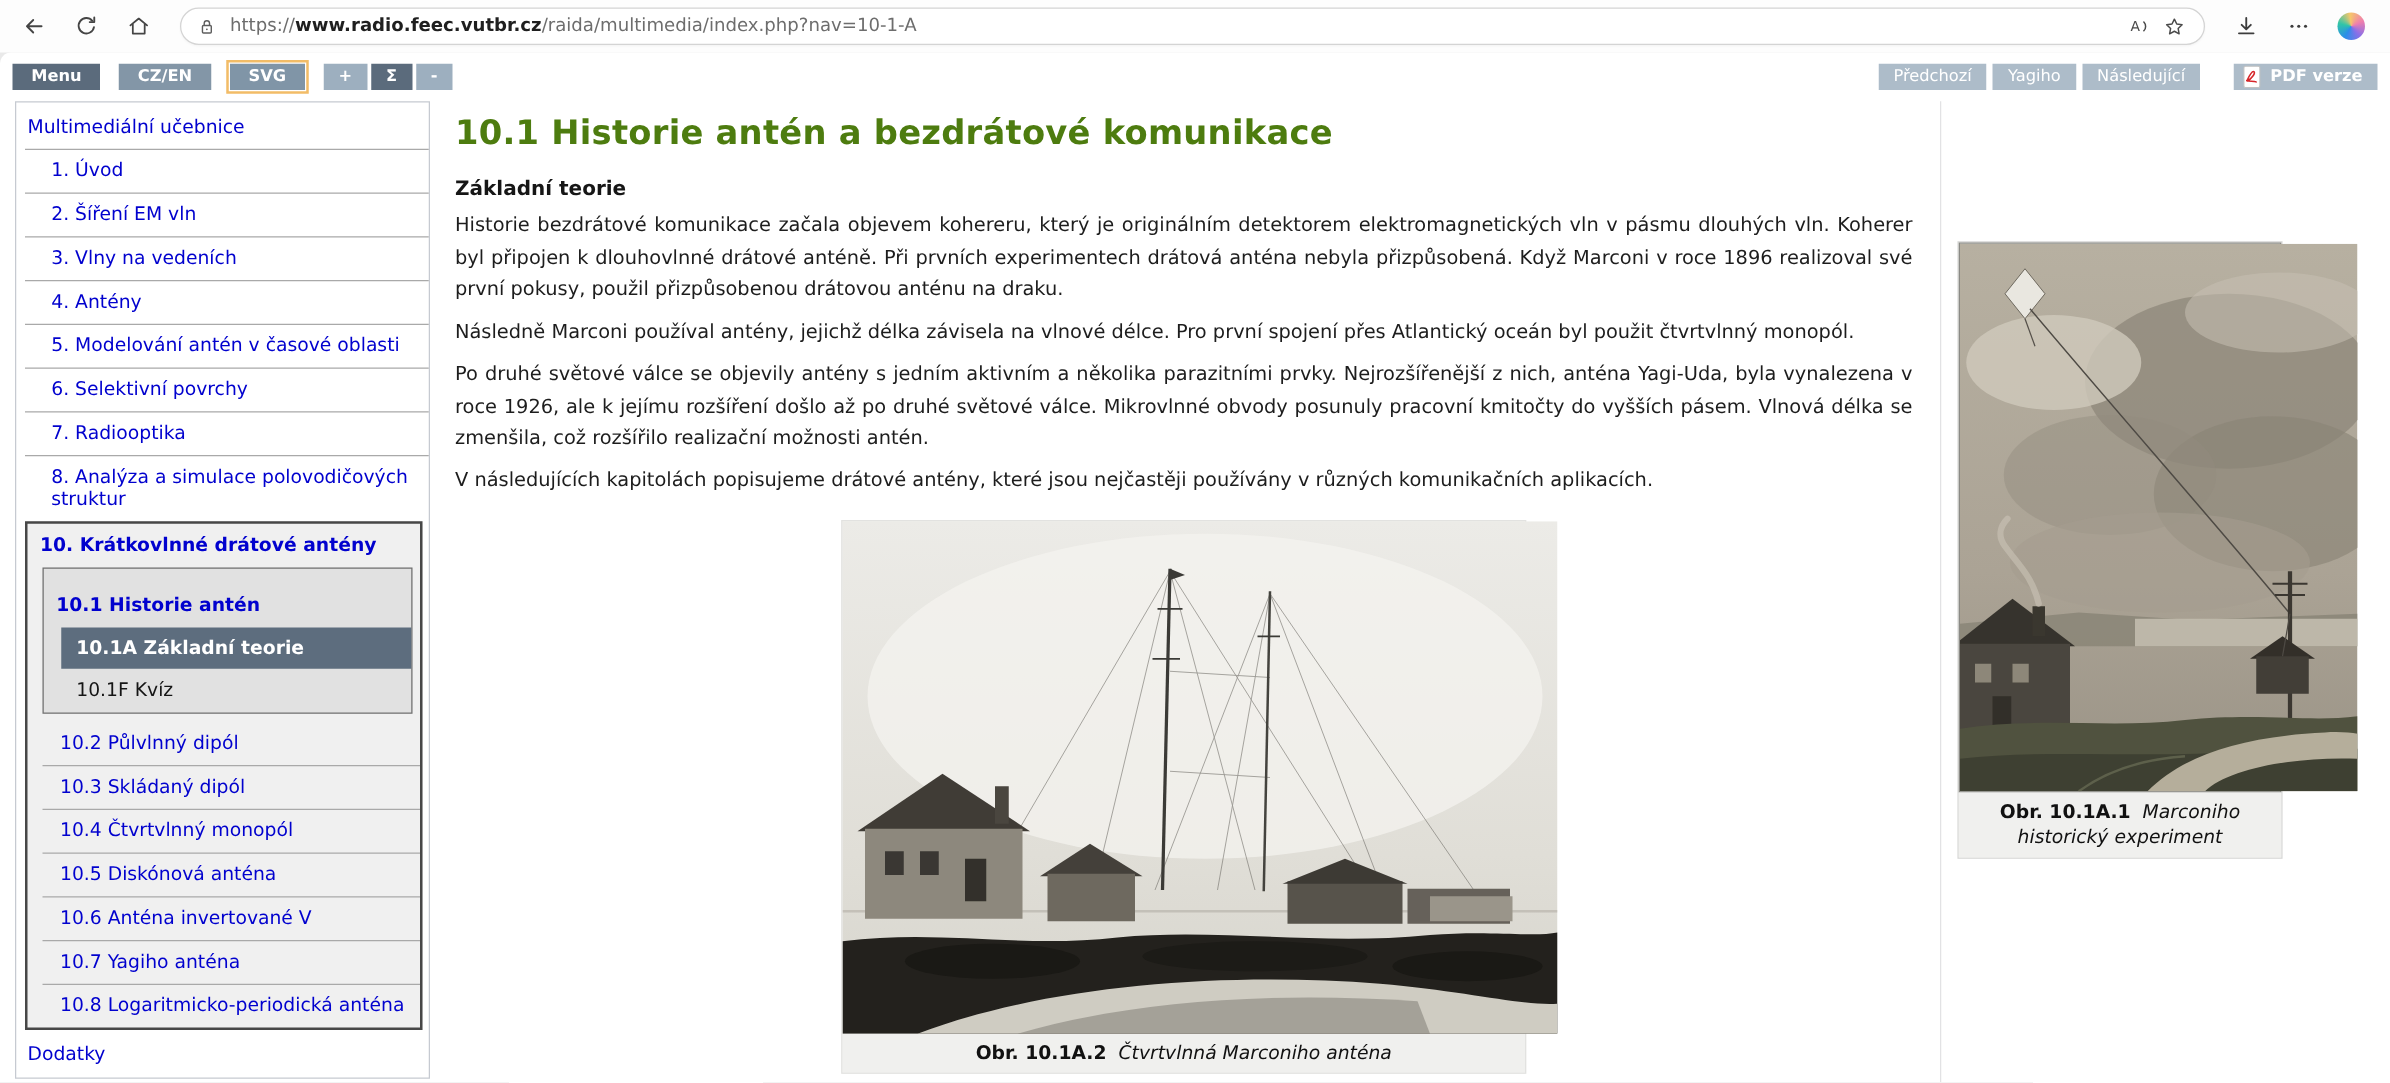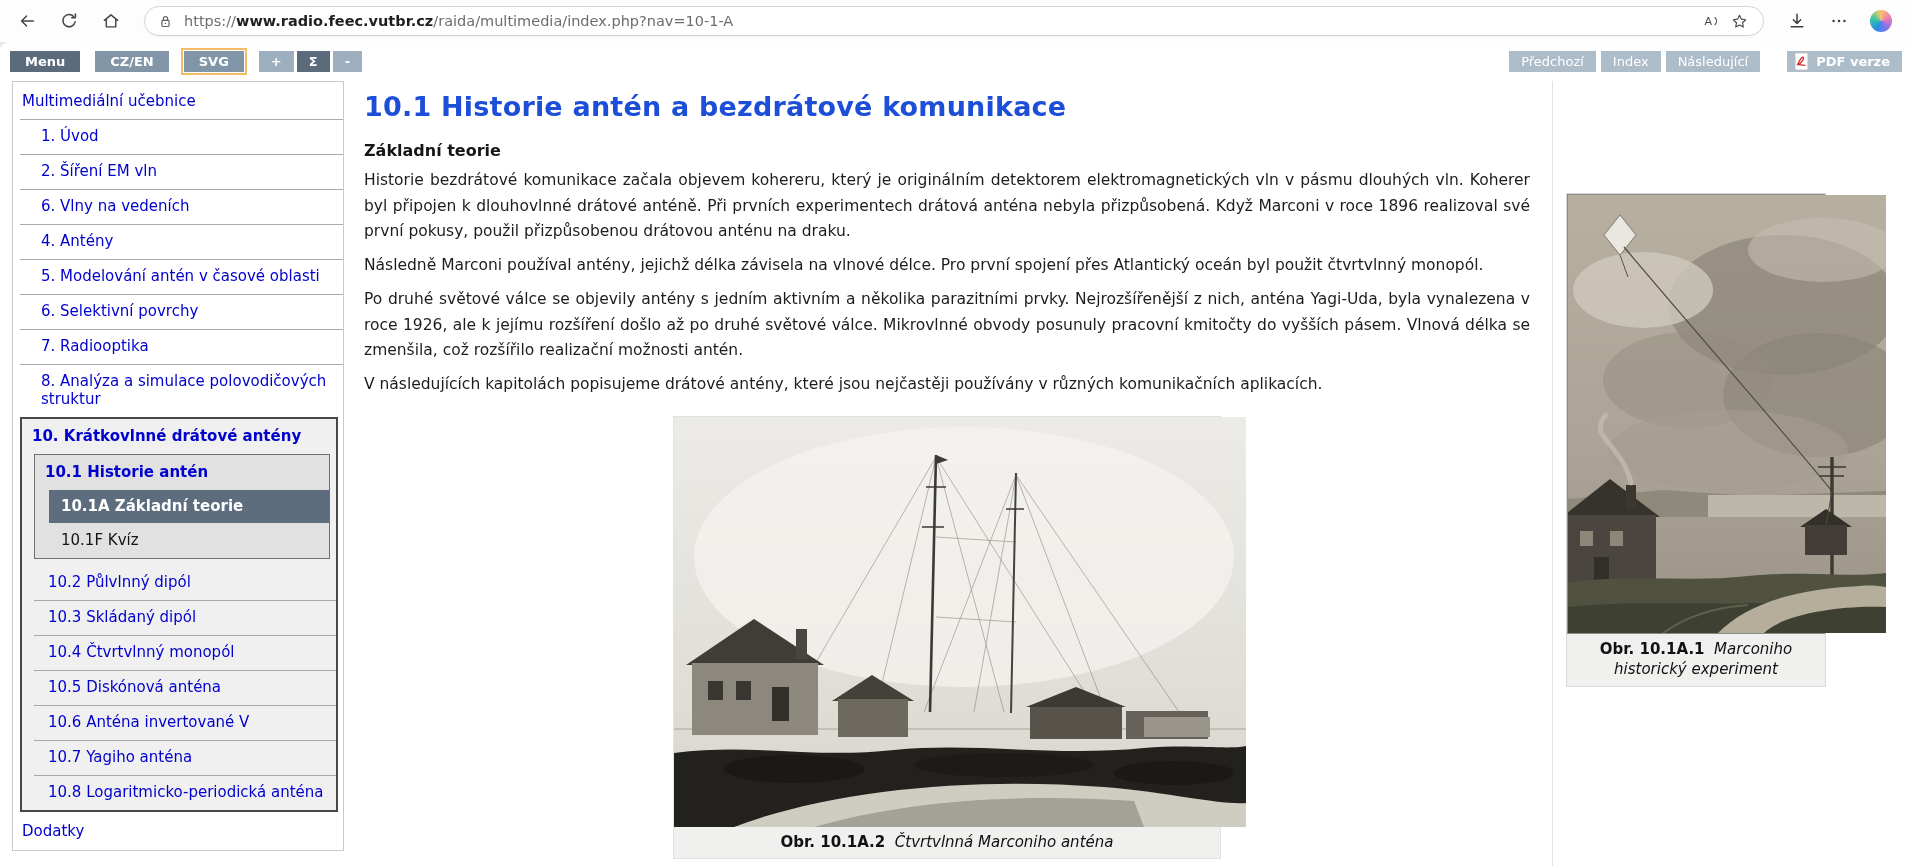--- a/index.html
+++ b/index.html
@@ -43,31 +43,31 @@
 
   
   .sb { width:332px; flex:none; border:1px solid #c6cad1; background:#fff;
         font-size:15px; padding:3px 0 6px 0; color:#0101ce; }
   .sb a, .sb div { text-decoration:none; }
   .sb-root { padding:7px 10px 9px 9px; cursor:pointer; }
   .sb-item { border-top:1px solid #a9a9a9; margin-left:7px; padding:7px 8px 9px 21px; cursor:pointer; }
   .c10 { margin:0 5px 2px 7px; border:2px solid #474747; background:#f0f0f0; }
   .c10-title { padding:8px 10px 9px 10px; font-weight:700; cursor:pointer; }
   .c10-inner { margin:0 6px 7px 12px; border:1px solid #707070; background:#e1e1e1; }
-  .c10i-title { padding:8px 10px 9px 10px; font-weight:700; cursor:pointer; }
+  .c10i-title { padding:20px 10px 9px 10px; font-weight:700; cursor:pointer; }
   .c10i-sel { margin-left:14px; background:#5d6d7e; color:#fff; font-weight:700;
               padding:7px 8px 8px 12px; cursor:pointer; }
   .c10i-quiz { padding:8px 8px 9px 26px; color:#151515; cursor:pointer; }
   .c10-item { border-top:1px solid #a9a9a9; margin-left:12px; padding:7px 6px 9px 14px; cursor:pointer; }
   .c10-item.first { border-top:none; }
   .sb-foot { padding:8px 10px 4px 9px; cursor:pointer; }
 
   
   .main { flex:1; min-width:0; padding-right:2px; }
-  .main h1 { font-size:27px; color:#1d4ed8; margin:10px 0 12px 0; letter-spacing:.2px; }
+  .main h1 { font-size:27px; color:#4d7c0f; margin:10px 0 12px 0; letter-spacing:.2px; }
   .main h2 { font-size:16px; color:#161616; margin:19px 0 7px 0; }
   .main p { font-size:15.5px; line-height:1.66; color:#1d1d1d; text-align:justify; margin:8px 0; }
 
   .figure { background:#f0f0ee; }
   .fig-main { width:548px; margin:18px auto 0 auto; border:1px solid #e2e2e0; }
   .fig-main svg { display:block; }
   .caption { background:#f0f0ee; text-align:center; font-size:15px; color:#111;
              padding:5px 8px 6px 8px; line-height:1.35; }
   .caption .lbl { font-weight:700; }
   .caption .txt { font-style:italic; }
@@ -145,39 +145,39 @@
       <button class="btn b-mid">CZ/EN</button>
       <button class="btn b-svg">SVG</button>
       <span style="display:inline-flex;gap:3px;">
         <button class="btn b-lt b-sm">+</button>
         <button class="btn b-dark b-sm">Σ</button>
         <button class="btn b-lt b-sm">-</button>
       </span>
     </div>
     <div class="tl-right">
       <button class="btn b-nav">Předchozí</button>
-      <button class="btn b-nav">Index</button>
+      <button class="btn b-nav">Yagiho</button>
       <button class="btn b-nav">Následující</button>
       <button class="btn b-nav pdfbtn">
         <svg width="17" height="19" viewBox="0 0 20 22">
             <rect x="2.5" y="1" width="15" height="20" rx="1.5" fill="#fff" stroke="#c2c2c2"></rect>
             <path d="M5.5 14.5c2-4.5 4.5-8.5 6-8.5 1.2 0 1.3 1.8-.5 4.2-1.7 2.3-3.8 4-5 4.5-.9.3-1-.5-.5-.2 1.5.8 6.5.3 8.5 1.2" stroke="#d6272b" stroke-width="1.5" fill="none" stroke-linecap="round"></path>
           </svg>
         <span>PDF verze</span>
       </button>
     </div>
   </div>
 
   <div class="content">
 
     <nav class="sb">
       <div class="sb-root">Multimediální učebnice</div>
       <div class="sb-item">1. Úvod</div>
       <div class="sb-item">2. Šíření EM vln</div>
-      <div class="sb-item">6. Vlny na vedeních</div>
+      <div class="sb-item">3. Vlny na vedeních</div>
       <div class="sb-item">4. Antény</div>
       <div class="sb-item">5. Modelování antén v časové oblasti</div>
       <div class="sb-item">6. Selektivní povrchy</div>
       <div class="sb-item">7. Radiooptika</div>
       <div class="sb-item">8. Analýza a simulace polovodičových struktur</div>
 
       <div class="c10">
         <div class="c10-title">10. Krátkovlnné drátové antény</div>
         <div class="c10-inner">
           <div class="c10i-title">10.1 Historie antén</div>

